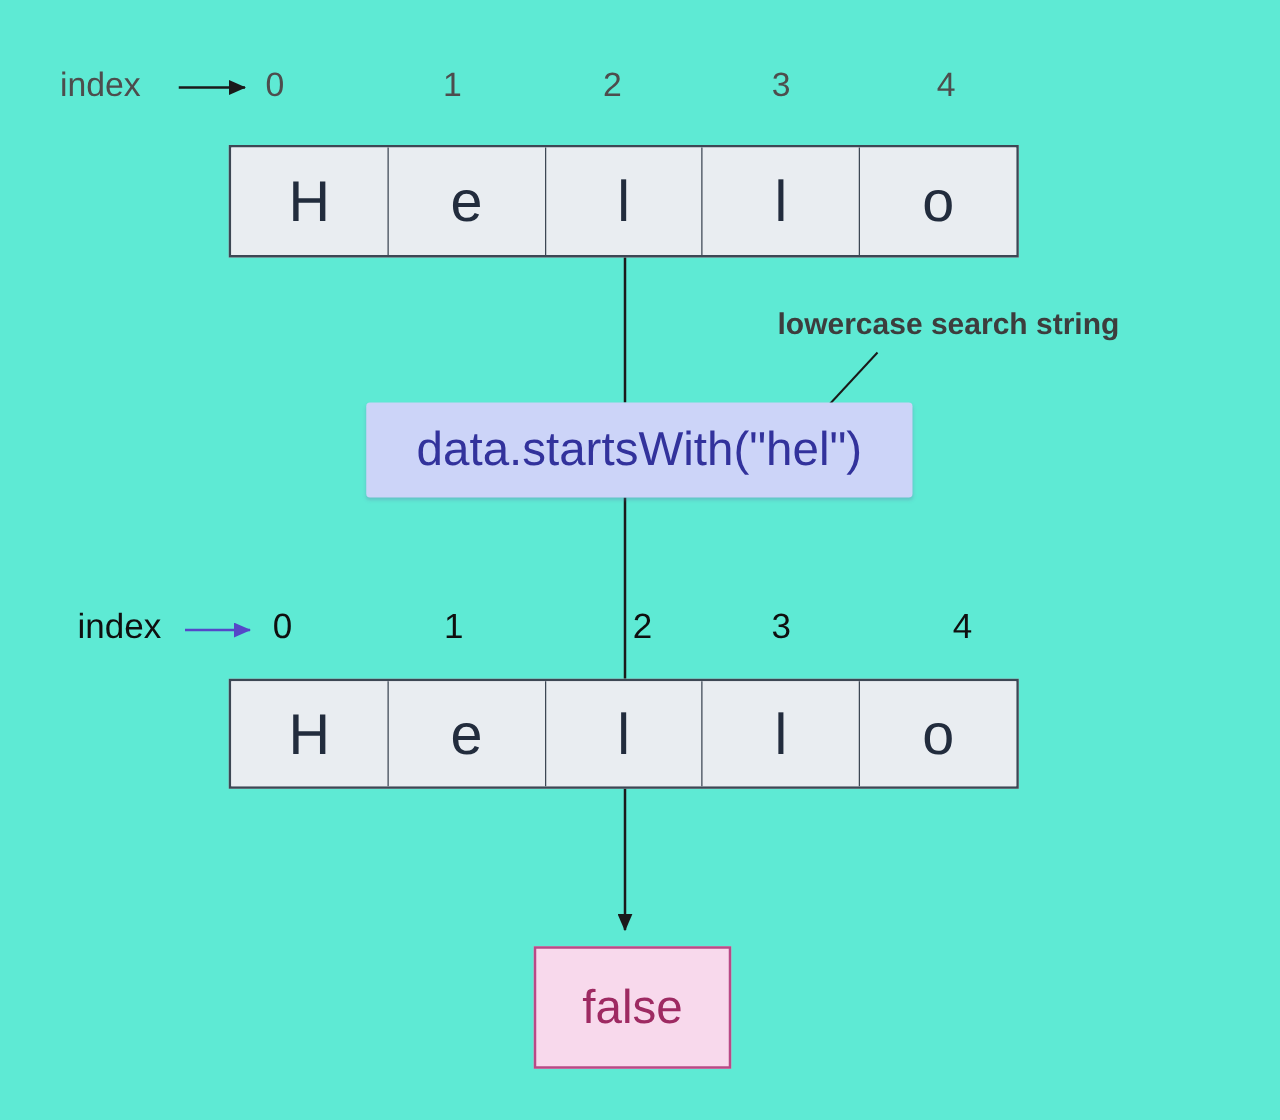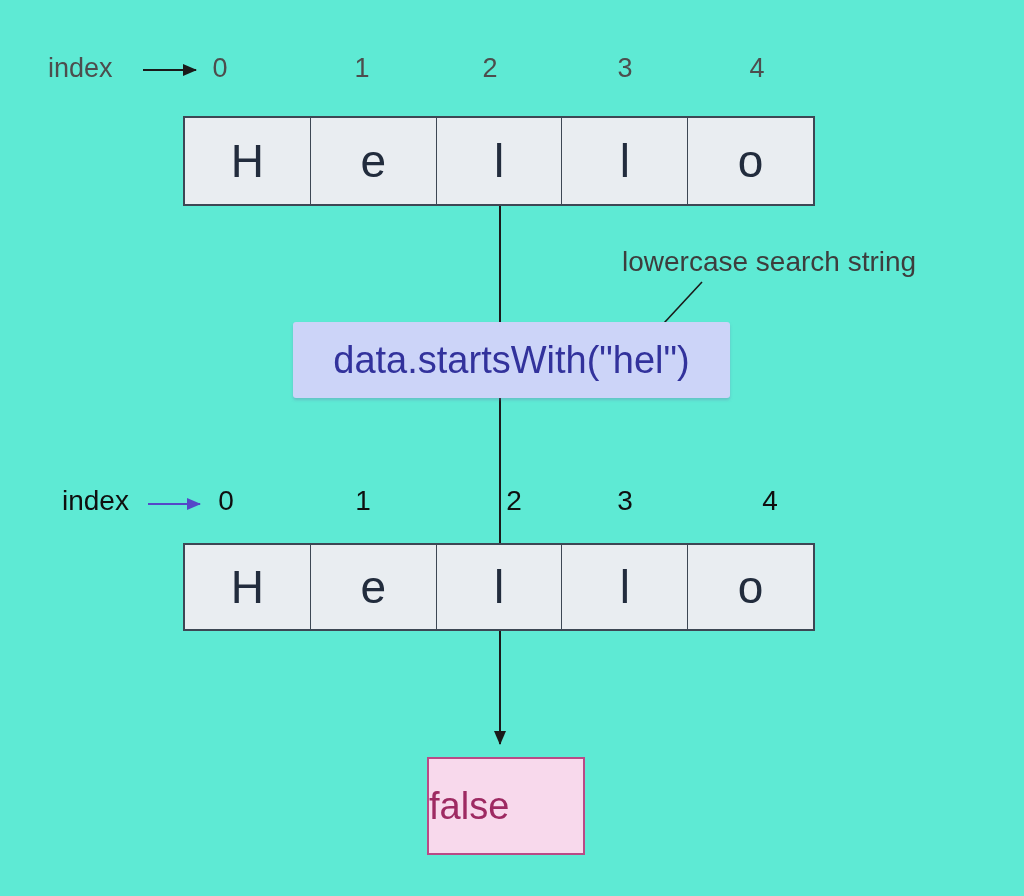--- a/index.html
+++ b/index.html
@@ -34,28 +34,28 @@
   .method-box{
     position:absolute;left:293px;top:322px;width:437px;height:76px;z-index:2;
     background:#ccd4f8;border-radius:3px;display:flex;align-items:center;justify-content:center;
     box-shadow:0 2px 3px rgba(110,120,170,0.35);
   }
   .method-box .code{font-size:38px;color:#32329c;white-space:nowrap;}
 
   
   .annotation{
     position:absolute;left:622px;top:246px;z-index:2;
-    font-size:28px;color:#3d3d3d;white-space:nowrap;
+    font-size:24px;color:#3d3d3d;white-space:nowrap;font-weight:bold;
   }
 
   
   .result-box{
     position:absolute;left:427px;top:757px;width:158px;height:98px;z-index:2;
     background:#f8d9ec;border:2.5px solid #b94a86;box-sizing:border-box;
-    display:flex;align-items:center;
+    display:flex;align-items:center;justify-content:center;
   }
   .result-box .result-text{font-size:38px;color:#9e2a62;}
 </style>
 </head>
 <body>
 
 <div class="canvas">
 
   <svg class="connectors" viewBox="0 0 1024 896" xmlns="http://www.w3.org/2000/svg">
     <defs>

